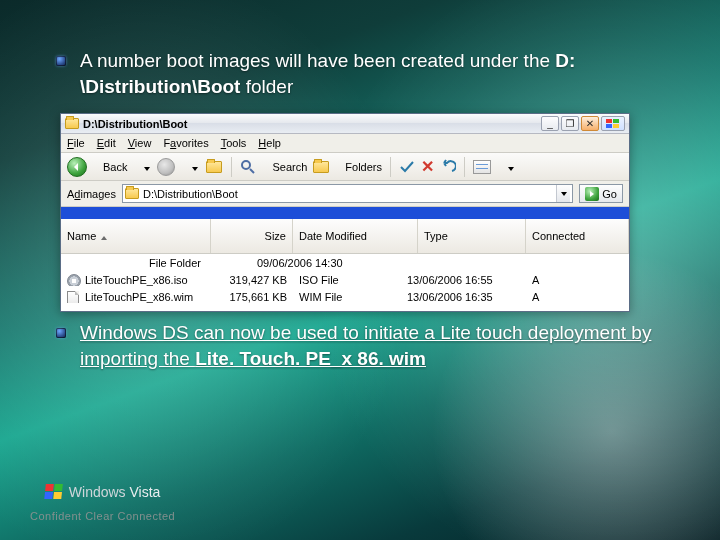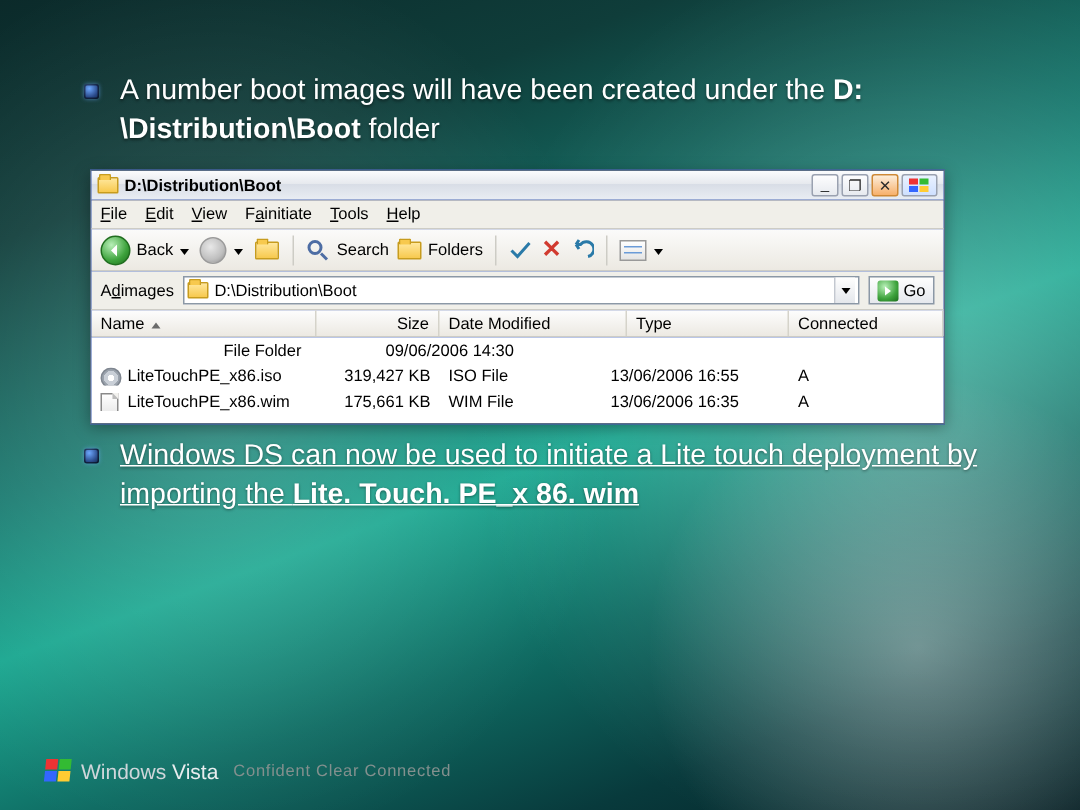--- a/index.html
+++ b/index.html
@@ -57,21 +57,21 @@
 .flag-ico .r { background:#e33; top:0; left:0;}
 .flag-ico .g { background:#3b3; top:0; left:7px;}
 .flag-ico .b { background:#36f; top:5px; left:0;}
 .flag-ico .y { background:#fc3; top:5px; left:7px;}
 
 .menubar { display:flex; gap:12px; height:19px; align-items:center; padding:0 6px; background:#f0efe9; border-bottom:1px solid #cdccc5;}
 .menubar span { cursor: default; }
 .menubar span u { text-decoration: underline; }
 
 .toolbar { display:flex; align-items:center; height:28px; background:linear-gradient(#fbfbfa,#ece9e2); border-bottom:1px solid #cdccc5; padding:0 6px; gap:6px;}
-.tool { display:flex; align-items:center; gap:4px; cursor: default; }
+.tool { display:flex; align-items:center; gap:16px; cursor: default; }
 .tool .ico { width:18px; height:18px; display:flex; align-items:center; justify-content:center;}
 .nav-back {
   width:20px; height:20px; border-radius:50%;
   background: radial-gradient(circle at 35% 30%, #b8f0b8, #3da23c 60%, #1a6c1a);
   border:1px solid #206d1f; display:flex; align-items:center; justify-content:center;
 }
 .nav-back svg { width:10px; height:10px; fill:#fff; }
 .dd { width:8px; height:8px; }
 .dd svg { width:8px; height:8px; fill:#000; }
 .nav-fwd { width:18px; height:18px; border-radius:50%; background:radial-gradient(circle at 40% 35%,#e8e8e8,#bfbfbf 60%,#8a8a8a); border:1px solid #9a9a9a;}
@@ -92,21 +92,21 @@
 .addrbar { display:flex; align-items:center; height:26px; background:#f0efe9; border-bottom:1px solid #cdccc5; padding:0 6px; gap:6px;}
 .addrbar .lbl { }
 .addrbox { flex:1; display:flex; align-items:center; height:19px; border:1px solid #8b98a6; background:#fff; padding:0 2px; gap:4px;}
 .addrbox .folder-ico { width:14px; height:11px; }
 .addrbox .addrval { flex:1; font-size:11px; }
 .addrbox .ddr { width:14px; display:flex; align-items:center; justify-content:center; border-left:1px solid #c3c8d0; height:100%; background:linear-gradient(#fefefe,#e4e7ec);}
 .gobtn { display:flex; align-items:center; gap:3px; height:19px; padding:0 5px; border:1px solid #8b98a6; background:linear-gradient(#fefefe,#e5e8ed); cursor: default;}
 .gobtn .goico { width:14px; height:14px; border-radius:2px; background:radial-gradient(circle at 35% 30%, #b8f0b8, #3da23c 60%, #1a6c1a); display:flex; align-items:center; justify-content:center;}
 .gobtn .goico svg { width:8px; height:8px; fill:#fff;}
 
-.listhdr { display:flex; height:18px; background:linear-gradient(#fdfdfd,#ece9e2); border-bottom:1px solid #cdccc5;}
+.listhdr { display:flex; height:35px; background:linear-gradient(#fdfdfd,#ece9e2); border-bottom:1px solid #cdccc5;margin-top:12px;}
 .listhdr .col { border-right:1px solid #d5d3ca; padding:2px 6px; display:flex; align-items:center; font-size:11px; }
 .col-name { width:150px; } .col-name .hdr-txt { margin-right:4px; }
 .col-size { width:82px; justify-content:flex-end; }
 .col-type { width:108px; }
 .col-date { width:125px; }
 .col-attr { flex:1; border-right:none; }
 .sort-ind { width:8px; height:8px; }
 .sort-ind svg { width:8px; height:8px; fill:#6b6b6b;}
 
 .filelist { background:#fff; padding-bottom:6px; }
@@ -117,21 +117,21 @@
 .row .c-type { width:108px;}
 .row .c-date { width:125px;}
 .row .c-attr { flex:1;}
 .row .ficon { width:14px; height:12px; flex:0 0 auto;}
 .row.sel .name-txt { border:1px dotted #7a7a7a; padding:0 1px;}
 .file-ico { width:12px; height:14px; border:1px solid #8a8a8a; background:linear-gradient(#fff,#eaeaea); position:relative;}
 .file-ico:before { content:""; position:absolute; right:-1px; top:-1px; width:0; height:0; border-top:4px solid #f3f2ef; border-left:4px solid #bcbcbc;}
 .iso-ico { width:14px; height:14px; border-radius:50%; background:radial-gradient(circle,#fff 0 25%, #c9cfd7 26% 55%, #9aa2ac 56% 100%); border:1px solid #7f8690;}
 
 
-.footer { position:absolute; left:30px; bottom:18px; display:flex; align-items:center; gap:10px; }
+.footer { position:absolute; left:30px; bottom:18px; display:flex; align-items:center; gap:10px;flex-direction:column; }
 .winlogo { display:flex; align-items:center; gap:6px; }
 .winflag { width:18px; height:16px; position:relative; transform: skewX(-6deg);}
 .winflag span { position:absolute; width:8px; height:7px; }
 .winflag .r{background:#e33;top:0;left:0;} .winflag .g{background:#3b3;top:0;left:9px;}
 .winflag .b{background:#36f;top:8px;left:0;} .winflag .y{background:#fc3;top:8px;left:9px;}
 .winlogo .brand { font-size:14px; color:#cfd6da; }
 .winlogo .brand b { color:#e9edef; font-weight:400; }
 .tagline { font-size:11px; color:#83908e; letter-spacing:.5px; }
 </style>
 </head>
@@ -171,21 +171,21 @@
               <span class="y"></span>
             </div>
         </div>
       </div>
     </div>
 
     <div class="menubar">
       <span><u>F</u><span>ile</span></span>
       <span><u>E</u><span>dit</span></span>
       <span><u>V</u><span>iew</span></span>
-      <span><span>F</span><u>a</u><span>initiate</span></span>
+      <span><span>F</span><u>a</u><span>vorites</span></span>
       <span><u>T</u><span>ools</span></span>
       <span><u>H</u><span>elp</span></span>
     </div>
 
     <div class="toolbar">
       <div class="tool">
         <div class="nav-back">
             <svg viewBox="0 0 10 10">
               <path d="M6 1 L2 5 L6 9 Z"></path>
             </svg>

